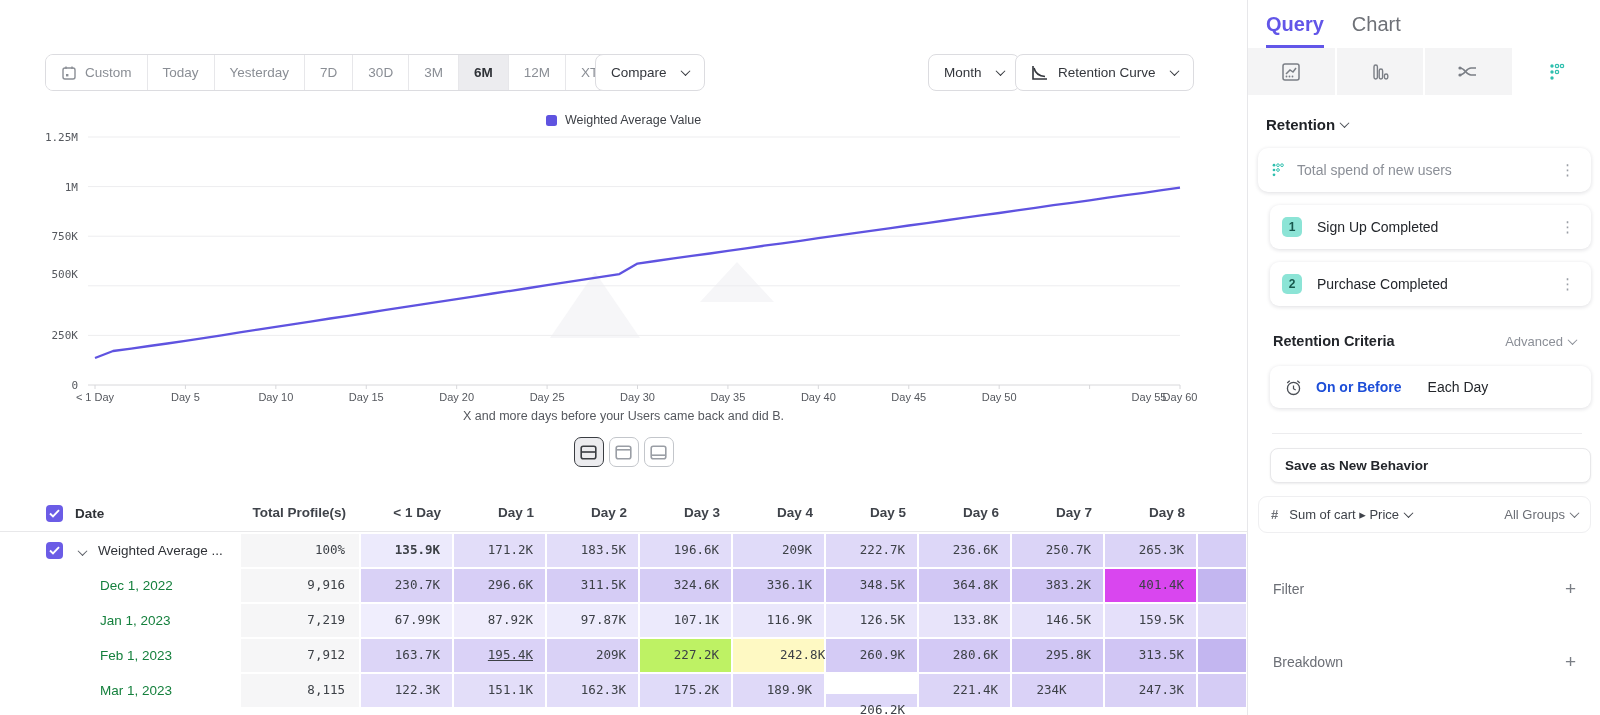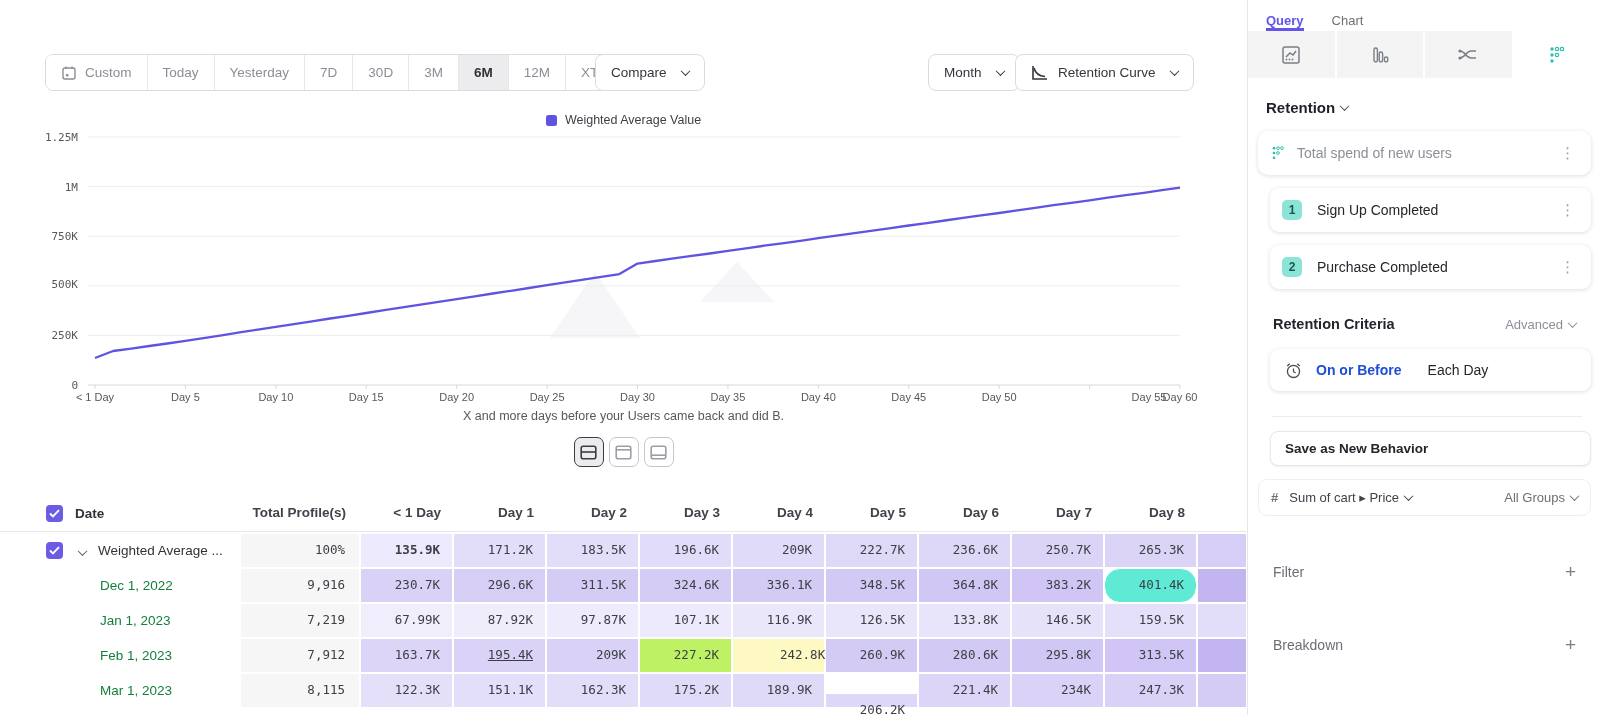--- a/index.html
+++ b/index.html
@@ -55,21 +55,21 @@
     line-height:32px; border:1px solid #fff; }
   .checkbox { width:17px; height:17px; border-radius:4px; background:#6b5ce6; margin-left:46px;
     display:flex; align-items:center; justify-content:center; flex:none; cursor:pointer; }
   .row-chev { color:#5a5e66; margin-left:16px; cursor:pointer; }
   .wa-label { margin-left:12px; font-size:13.5px; color:#2f3237; }
   .date-label { padding-left:100px; font-size:13.5px; color:#15803d; }
 
   
   .sidebar { position:absolute; left:1247px; top:0; width:353px; height:715px; border-left:1px solid #e7e7ea; background:#fff; }
   .tabs { display:flex; gap:28px; padding:13px 0 0 18px; }
-  .tab { font-size:13px; color:#6e7177; cursor:pointer; }
+  .tab { font-size:20px; color:#6e7177; padding-bottom:9px; cursor:pointer; }
   .tab.active { color:#6256e8; font-weight:bold; border-bottom:3px solid #6256e8; }
   .tiles { display:flex; gap:2px; height:47px; }
   .tile { flex:1; background:#f4f4f5; display:flex; align-items:center; justify-content:center; cursor:pointer; }
   .tile.active { background:#fff; }
   .section-title { margin:21px 0 0 18px; font-size:15px; font-weight:bold; color:#1f2227; display:flex; align-items:center; cursor:pointer; }
   .behavior-card { margin:15px 9px 0 10px; background:#fff; border-radius:10px;
     box-shadow:0 1px 4px rgba(20,24,40,.14); padding:13px 12px; display:flex; align-items:center; }
   .behavior-title { flex:1; margin-left:11px; font-size:14px; color:#8b8f97; }
   .kebab { color:#9a9ea5; font-size:15px; cursor:pointer; padding:0 4px; }
   .step-card { margin:13px 9px 0 22px; background:#fff; border-radius:9px; box-shadow:0 1px 4px rgba(20,24,40,.14);
@@ -202,21 +202,21 @@
         <div class="xlab" style="left: 818.333px;">Day 40</div>
         <div class="xlab" style="left: 908.75px;">Day 45</div>
         <div class="xlab" style="left: 999.167px;">Day 50</div>
         <div class="xlab" style="left: 1149px;">Day 55</div>
         <div class="xlab" style="left: 1180px;">Day 60</div>
       </div>
     <div id="y-labels">
         <div class="ylab" style="top: 137px;">1.25M</div>
         <div class="ylab" style="top: 186.6px;">1M</div>
         <div class="ylab" style="top: 236.2px;">750K</div>
-        <div class="ylab" style="top: 284px;">500K</div>
+        <div class="ylab" style="top: 274px;">500K</div>
         <div class="ylab" style="top: 335.4px;">250K</div>
         <div class="ylab" style="top: 385px;">0</div>
       </div>
     <div class="caption">X and more days before your Users came back and did B.</div>
 
     <div class="toggles" id="toggles">
         <div class="toggle active">
           <svg width="17" height="15" viewBox="0 0 17 15">
             <rect x="1.2" y="1.2" width="14.6" height="12.6" rx="2" stroke="currentColor" stroke-width="1.6" fill="none"></rect>
             <line x1="1.2" y1="7" x2="15.8" y2="7" stroke="currentColor" stroke-width="1.6"></line>
@@ -286,21 +286,21 @@
           </div>
           <div class="c-total tbody-cell" style="background: rgb(246, 246, 247);">9,916</div>
           <div class="c-day tbody-cell" style="background: rgb(217, 209, 246);">230.7K</div>
           <div class="c-day tbody-cell" style="background: rgb(215, 206, 246);">296.6K</div>
           <div class="c-day tbody-cell" style="background: rgb(213, 204, 245);">311.5K</div>
           <div class="c-day tbody-cell" style="background: rgb(213, 204, 245);">324.6K</div>
           <div class="c-day tbody-cell" style="background: rgb(212, 203, 245);">336.1K</div>
           <div class="c-day tbody-cell" style="background: rgb(211, 201, 245);">348.5K</div>
           <div class="c-day tbody-cell" style="background: rgb(209, 199, 244);">364.8K</div>
           <div class="c-day tbody-cell" style="background: rgb(208, 197, 244);">383.2K</div>
-          <div class="c-day tbody-cell" style="background: #5eead4; border-radius: 16px;">401.4K</div>
+          <div class="c-day tbody-cell" style="background: #d946ef;">401.4K</div>
           <div class="c-sliver tbody-cell" style="background: rgb(195, 182, 240);"></div>
         </div>
         <div class="trow">
           <div class="c-date">
             <span class="date-label">Jan 1, 2023</span>
           </div>
           <div class="c-total tbody-cell" style="background: rgb(246, 246, 247);">7,219</div>
           <div class="c-day tbody-cell" style="background: rgb(240, 238, 253);">67.99K</div>
           <div class="c-day tbody-cell" style="background: rgb(239, 236, 252);">87.92K</div>
           <div class="c-day tbody-cell" style="background: rgb(237, 235, 252);">97.87K</div>
@@ -333,21 +333,21 @@
             <span class="date-label">Mar 1, 2023</span>
           </div>
           <div class="c-total tbody-cell" style="background: rgb(246, 246, 247);">8,115</div>
           <div class="c-day tbody-cell" style="background: rgb(229, 224, 250);">122.3K</div>
           <div class="c-day tbody-cell" style="background: rgb(227, 222, 249);">151.1K</div>
           <div class="c-day tbody-cell" style="background: rgb(226, 221, 249);">162.3K</div>
           <div class="c-day tbody-cell" style="background: rgb(224, 219, 249);">175.2K</div>
           <div class="c-day tbody-cell" style="background: rgb(223, 217, 248);">189.9K</div>
           <div class="c-day tbody-cell" style="background: rgb(221, 215, 248); margin-top: 20px;">206.2K</div>
           <div class="c-day tbody-cell" style="background: rgb(220, 213, 247);">221.4K</div>
-          <div class="c-day tbody-cell" style="background: rgb(218, 210, 247);">234K</div>
+          <div class="c-day tbody-cell" style="background: rgb(218, 210, 247); text-align: center;">234K</div>
           <div class="c-day tbody-cell" style="background: rgb(217, 209, 246);">247.3K</div>
           <div class="c-sliver tbody-cell" style="background: rgb(213, 204, 245);"></div>
         </div>
       </div>
   </div>
 
   <div class="sidebar">
     <div class="tabs">
       <div class="tab active">Query</div>
       <div class="tab">Chart</div>

